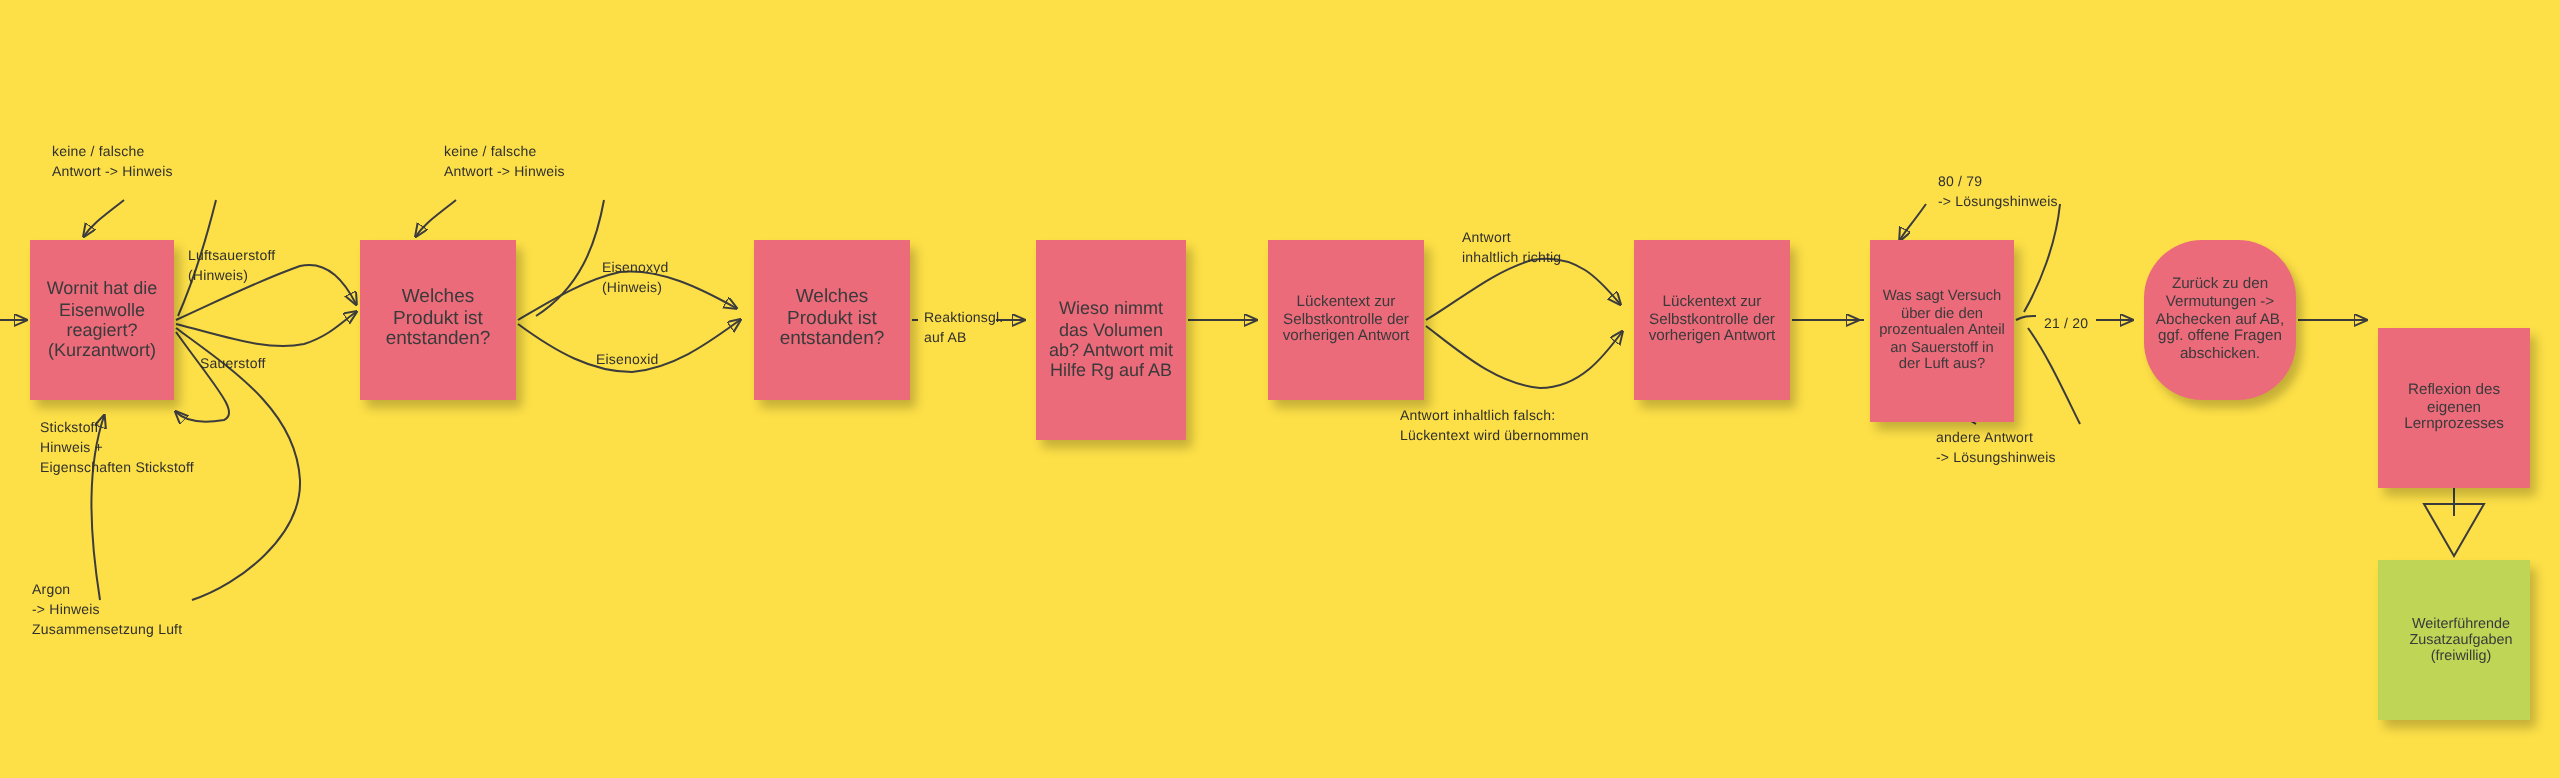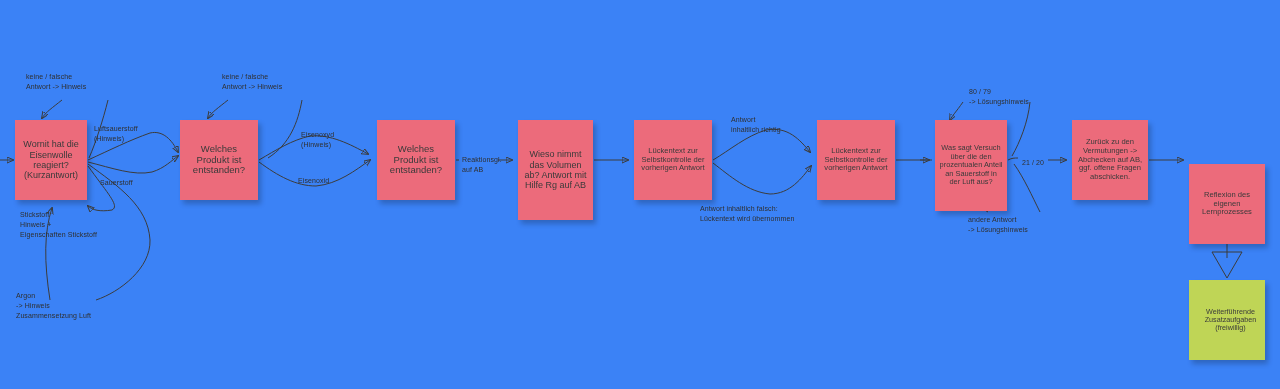--- a/index.html
+++ b/index.html
@@ -1,17 +1,17 @@
 <!DOCTYPE html>
 <html><head>
 <meta charset="utf-8">
 <style>
   html,body{margin:0;padding:0;background:#ffffff;}
   body{font-family:"Liberation Sans",sans-serif;}
-  #canvas{position:relative;width:1280px;height:389px;background:#3b82f6;overflow:hidden;}
+  #canvas{position:relative;width:1280px;height:389px;background:#fde047;overflow:hidden;}
   .node{
     position:absolute;
     display:flex;align-items:center;justify-content:center;
     text-align:center;
     color:#3a3a3a;
     line-height:1.15;
     box-sizing:border-box;
     padding:3px 4px;
     box-shadow:3px 4px 5px rgba(0,0,0,0.22);
   }
@@ -123,21 +123,21 @@
   </div>
   <div class="node pink" style="left:935px;top:120px;width:72px;height:91px;font-size:7.4px;">
     <span>Was sagt
 Versuch über
 die den
 prozentualen
 Anteil an
 Sauerstoff in
 der Luft aus?</span>
   </div>
-  <div class="node pink" style="left:1072px;top:120px;width:76px;height:80px;font-size:7.6px;">
+  <div class="node pink" style="left:1072px;top:120px;width:76px;height:80px;font-size:7.6px;border-radius:29px;">
     <span>Zurück zu den
 Vermutungen
 -&gt; Abchecken
 auf AB, ggf.
 offene Fragen
 abschicken.</span>
   </div>
   <div class="node pink" style="left:1189px;top:120px;width:76px;height:80px;font-size:7.6px;margin-top:44px;">
     <span>Reflexion des
 eigenen

